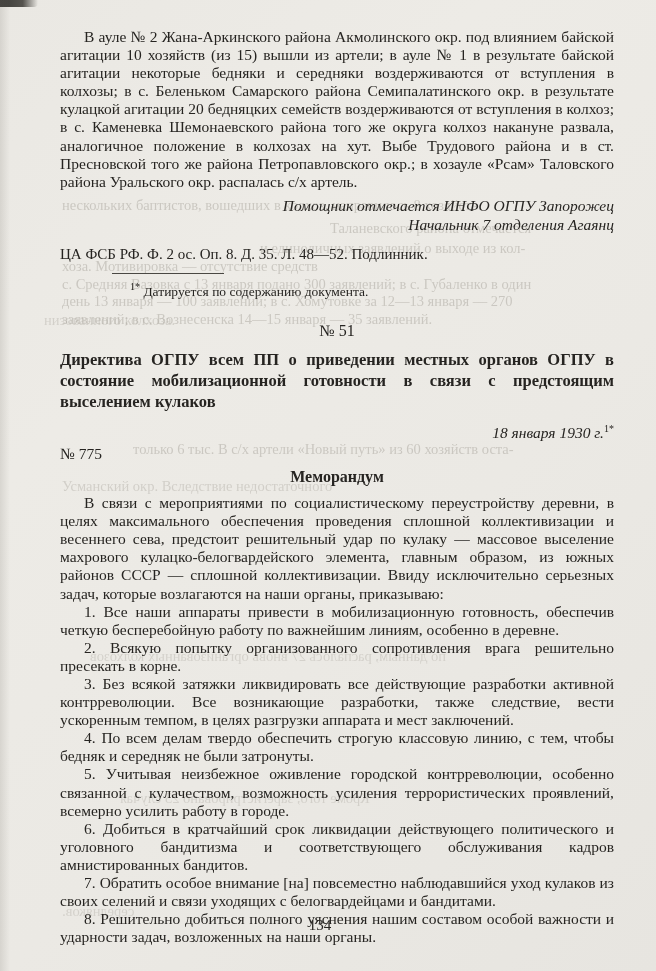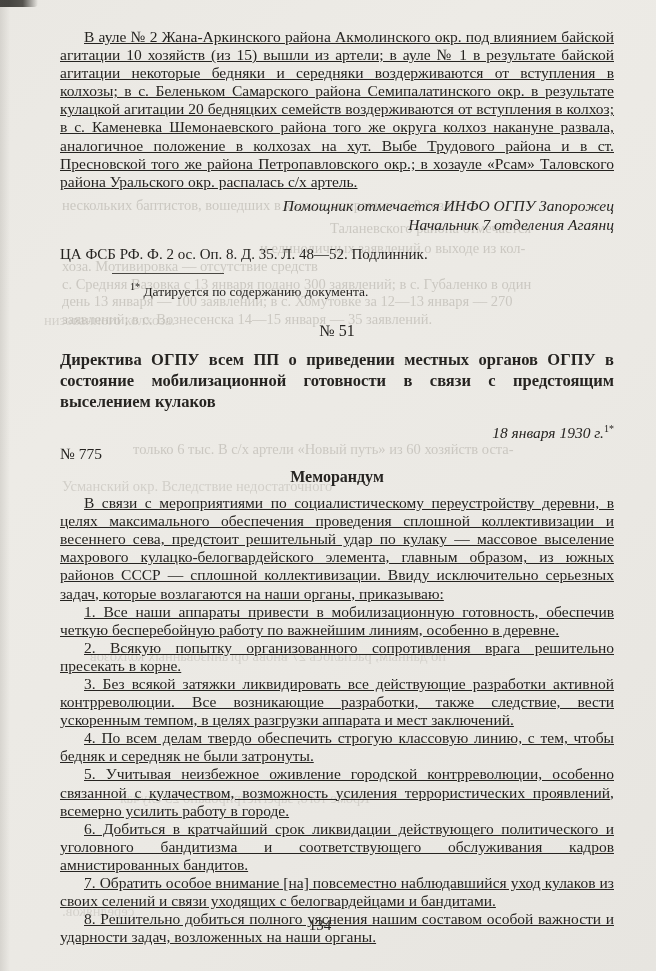--- a/index.html
+++ b/index.html
@@ -55,21 +55,20 @@
     position: relative;
     z-index: 1;
     padding: 28px 42px 0 60px;
     font-size: 15.5px;
     line-height: 18.1px;
     text-align: justify;
   }
   .para {
     text-indent: 24px;
     margin: 0;
-    text-decoration: underline;
   }
   .sig-block {
     margin-top: 5px;
     text-align: right;
     font-style: italic;
     font-size: 15.5px;
     line-height: 19px;
   }
   .citation {
     margin-top: 11px;

